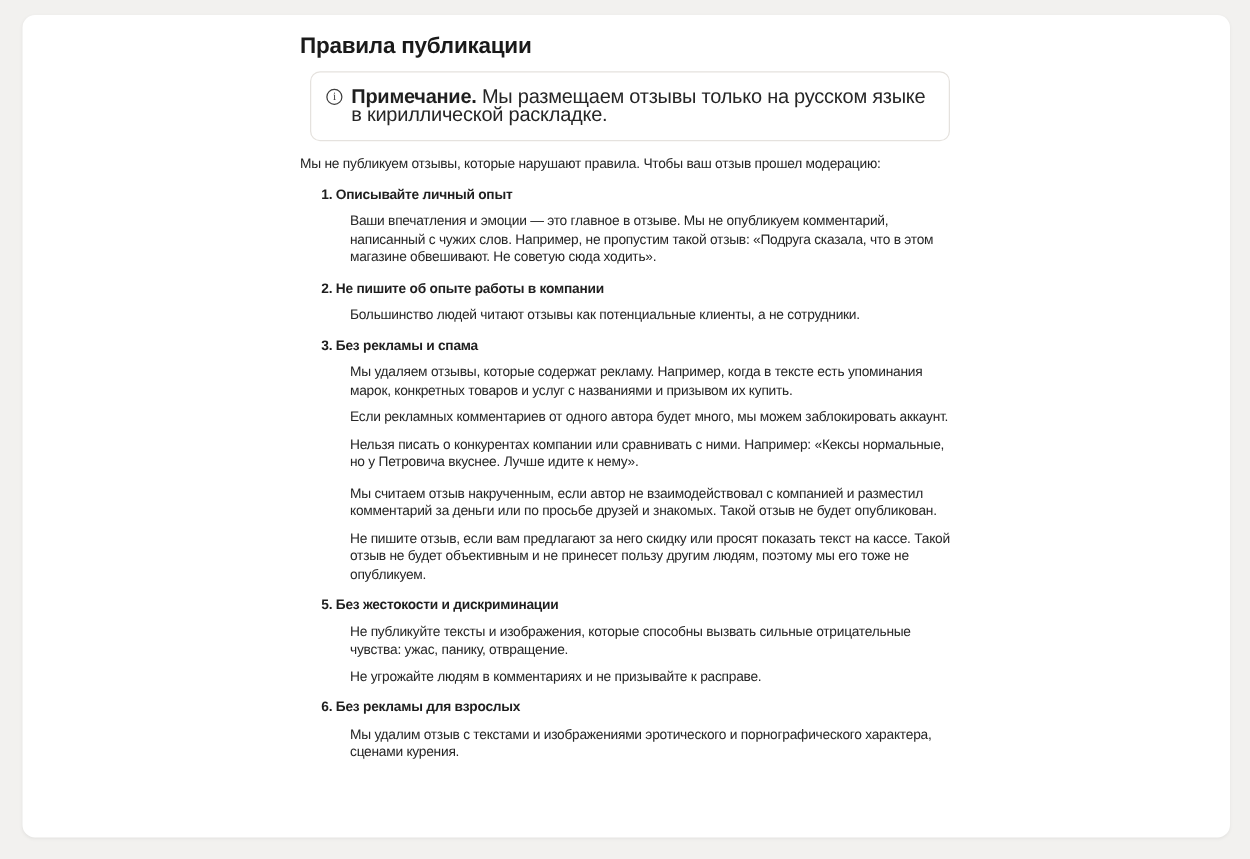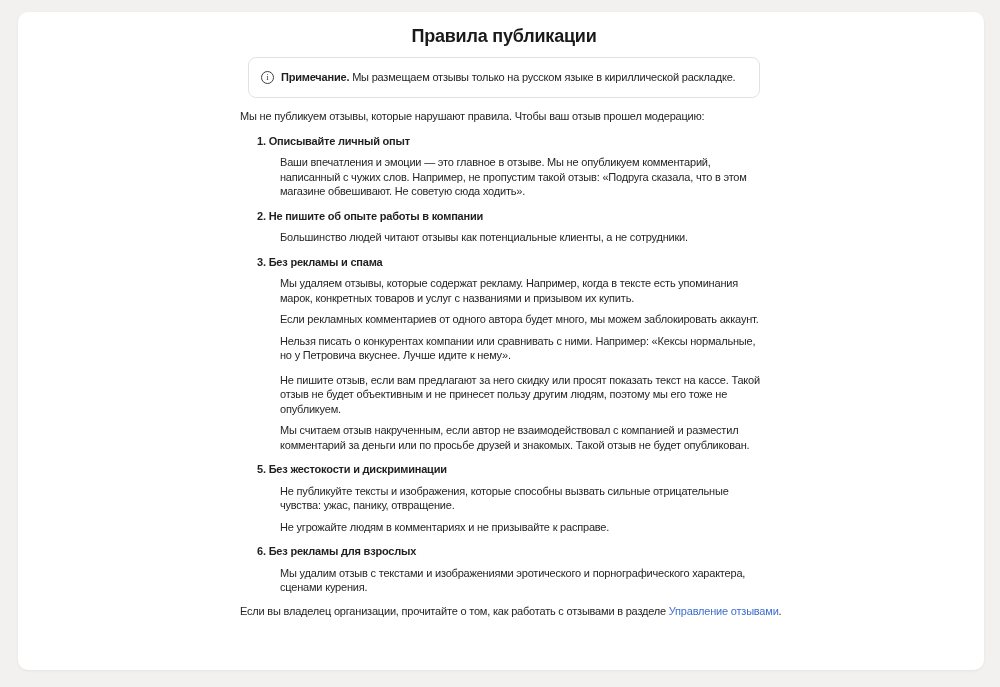--- a/index.html
+++ b/index.html
@@ -35,21 +35,20 @@
     letter-spacing: -0.2px;
     line-height: 14.5px;
   }
   h1.page-title {
     margin: 0 0 9px 0;
     font-size: 18px;
     line-height: 24px;
     letter-spacing: -0.2px;
     color: #1a1a1a;
     font-weight: 700;
-    text-align: center;
   }
   .note {
     box-sizing: border-box;
     width: 512px;
     margin-left: 8px;
     border: 1px solid #e5e2de;
     border-radius: 8px;
     padding: 12px 14px 12px 12px;
     display: flex;
     align-items: flex-start;
@@ -67,21 +66,21 @@
     display: flex;
     align-items: center;
     justify-content: center;
     font-size: 9px;
     line-height: 1;
     color: #3f3f3f;
     font-family: "Liberation Serif", serif;
   }
   .note-text {
     margin: 0;
-    font-size: 11px;
+    font-size: 16px;
     line-height: 15px;
   }
   .note-text b { font-weight: 700; color: #1f1f1f; }
   p.intro {
     margin: 11px 0 0 0;
   }
   section.rule { margin: 10px 0 0 17px; }
   .rule-heading {
     margin: 0;
     font-size: 11px;
@@ -138,37 +137,36 @@
         <h2 class="rule-heading"><span>3.</span> <span>Без рекламы и спама</span></h2>
         <div class="rule-body">
           <p>Мы удаляем отзывы, которые содержат рекламу. Например, когда в тексте есть упоминания марок, конкретных товаров и услуг с названиями и призывом их купить.</p>
           <p>Если рекламных комментариев от одного автора будет много, мы можем заблокировать аккаунт.</p>
           <p>Нельзя писать о конкурентах компании или сравнивать с ними. Например: «Кексы нормальные, но у Петровича вкуснее. Лучше идите к нему».</p>
         </div>
       </section>
 
       <section class="rule">
         <div class="rule-body">
+          <p>Мы считаем отзыв накрученным, если автор не взаимодействовал с компанией и разместил комментарий за деньги или по просьбе друзей и знакомых. Такой отзыв не будет опубликован.</p>
           <p>Не пишите отзыв, если вам предлагают за него скидку или просят показать текст на кассе. Такой отзыв не будет объективным и не принесет пользу другим людям, поэтому мы его тоже не опубликуем.</p>
-          <p>Мы считаем отзыв накрученным, если автор не взаимодействовал с компанией и разместил комментарий за деньги или по просьбе друзей и знакомых. Такой отзыв не будет опубликован.</p>
         </div>
       </section>
 
       <section class="rule">
         <h2 class="rule-heading"><span>5.</span> <span>Без жестокости и дискриминации</span></h2>
         <div class="rule-body">
           <p>Не публикуйте тексты и изображения, которые способны вызвать сильные отрицательные чувства: ужас, панику, отвращение.</p>
           <p>Не угрожайте людям в комментариях и не призывайте к расправе.</p>
         </div>
       </section>
 
       <section class="rule">
         <h2 class="rule-heading"><span>6.</span> <span>Без рекламы для взрослых</span></h2>
         <div class="rule-body">
           <p>Мы удалим отзыв с текстами и изображениями эротического и порнографического характера, сценами курения.</p>
         </div>
       </section>
 
-      <p class="footer-note"><span>Если вы владелец организации, прочитайте о том, как работать с отзывами в разделе </span><a href="#" class="doc-link">Управление отзывами</a><span>.</span></p>
 
     </div>
   </div>
 </div>
 
 </body></html>

